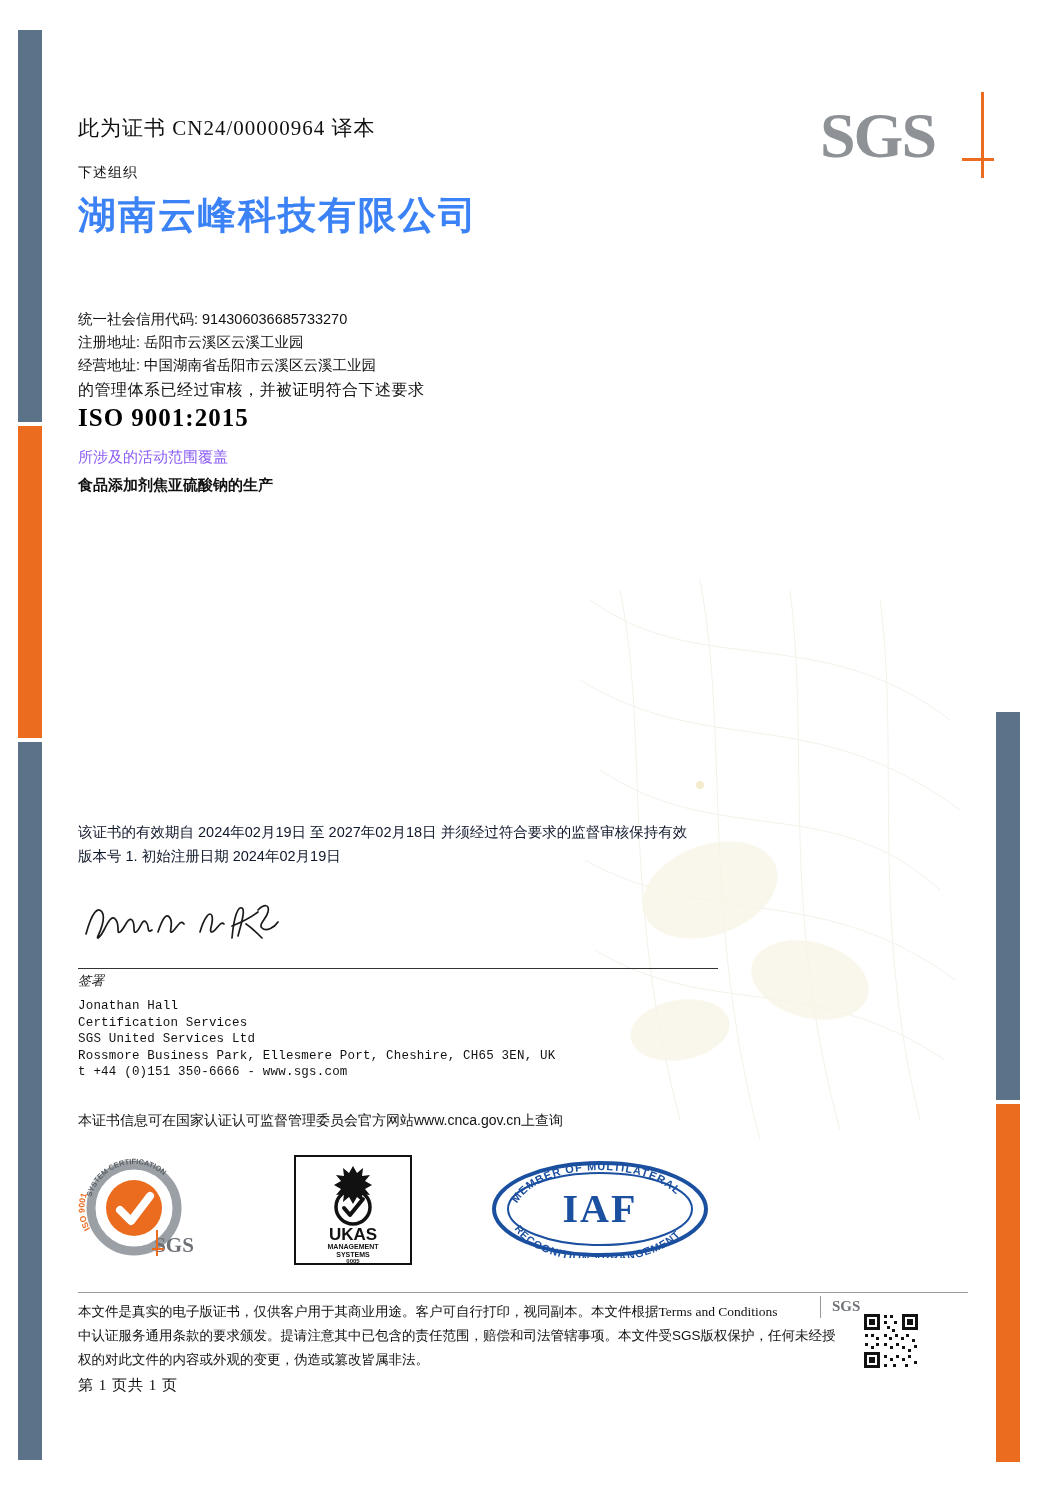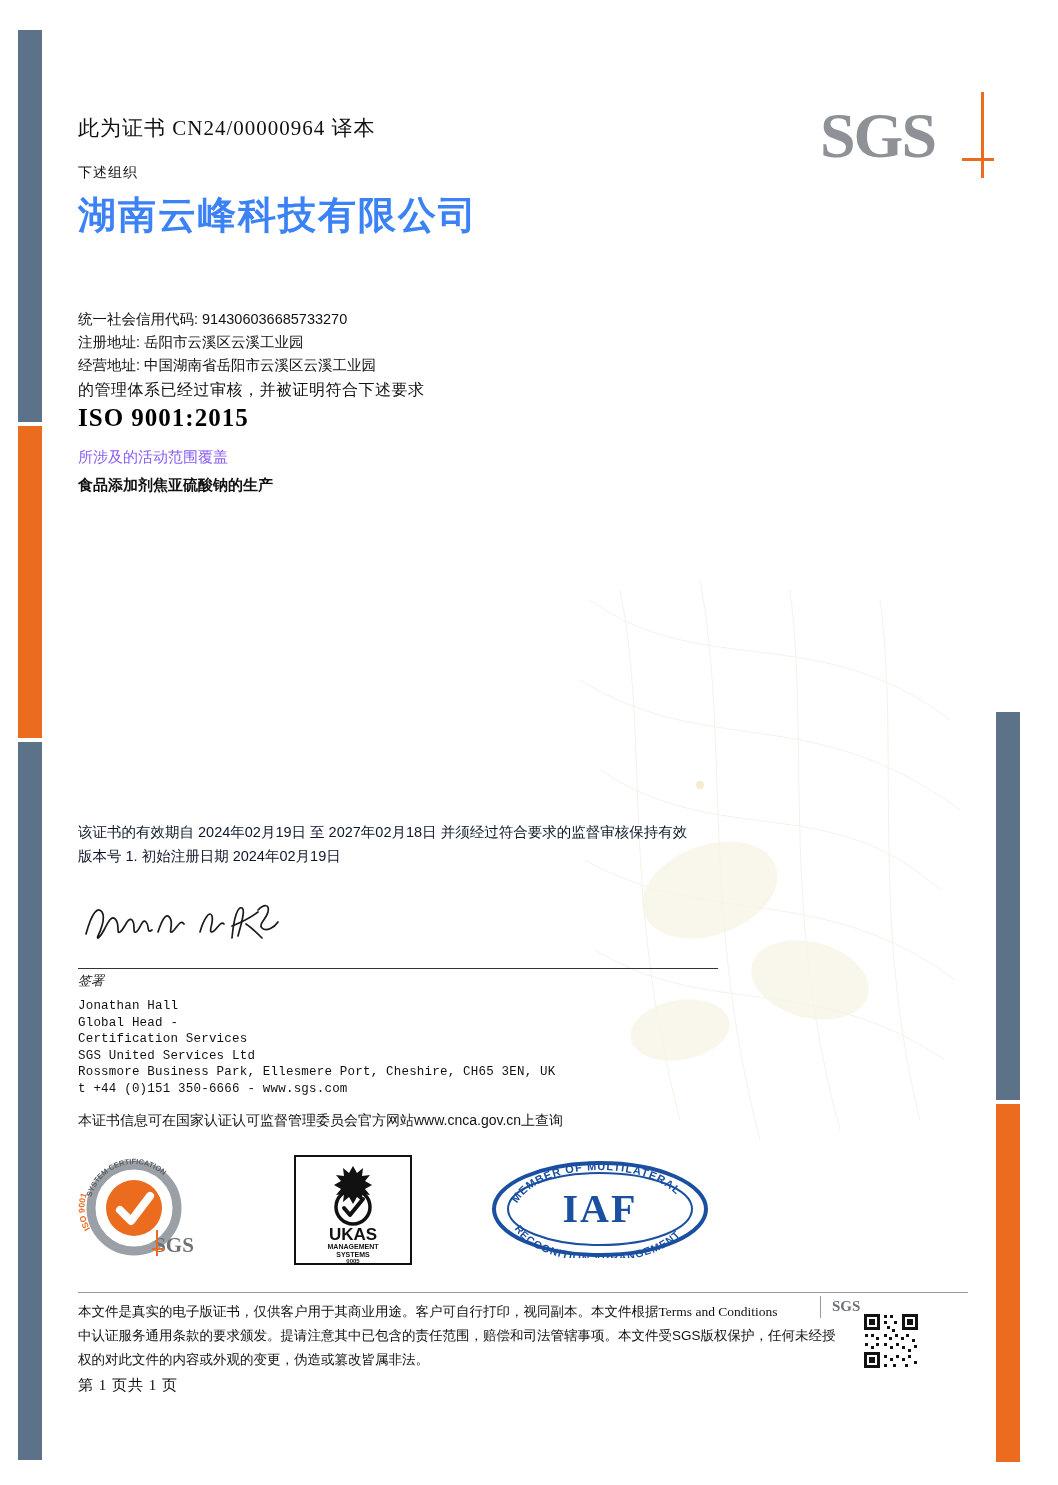--- a/index.html
+++ b/index.html
@@ -321,21 +321,20 @@
       <path d="M150,40 C152,18 156,8 160,10 C164,12 158,30 156,38"></path>
       <path d="M150,28 C160,24 168,20 176,14"></path>
       <path d="M164,26 C170,30 174,34 180,40"></path>
       <path d="M176,12 C182,6 188,6 186,14 C184,22 176,26 180,30 C184,34 192,30 196,24"></path>
     </g>
   </svg>
   <div class="sig-rule"></div>
   <div class="sig-label">签署</div>
   <div class="sig-details">
     <div>Jonathan Hall</div>
-    <div>Global Head -</div>
     <div>Certification Services</div>
     <div>SGS United Services Ltd</div>
     <div>Rossmore Business Park, Ellesmere Port, Cheshire, CH65 3EN, UK</div>
     <div>t +44 (0)151 350-6666 - www.sgs.com</div>
   </div>
 
   <div class="cnca-note">本证书信息可在国家认证认可监督管理委员会官方网站www.cnca.gov.cn上查询</div>
 
   <div class="marks">
 

